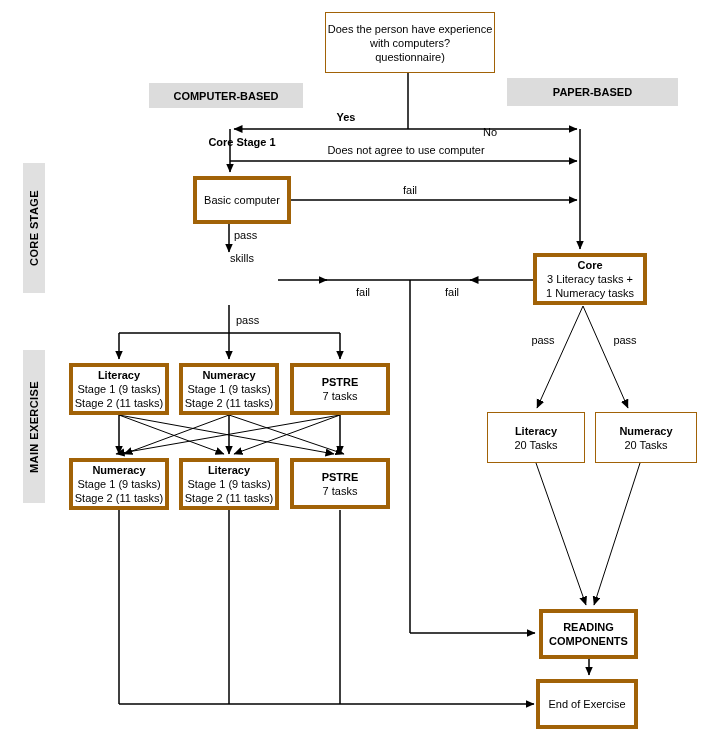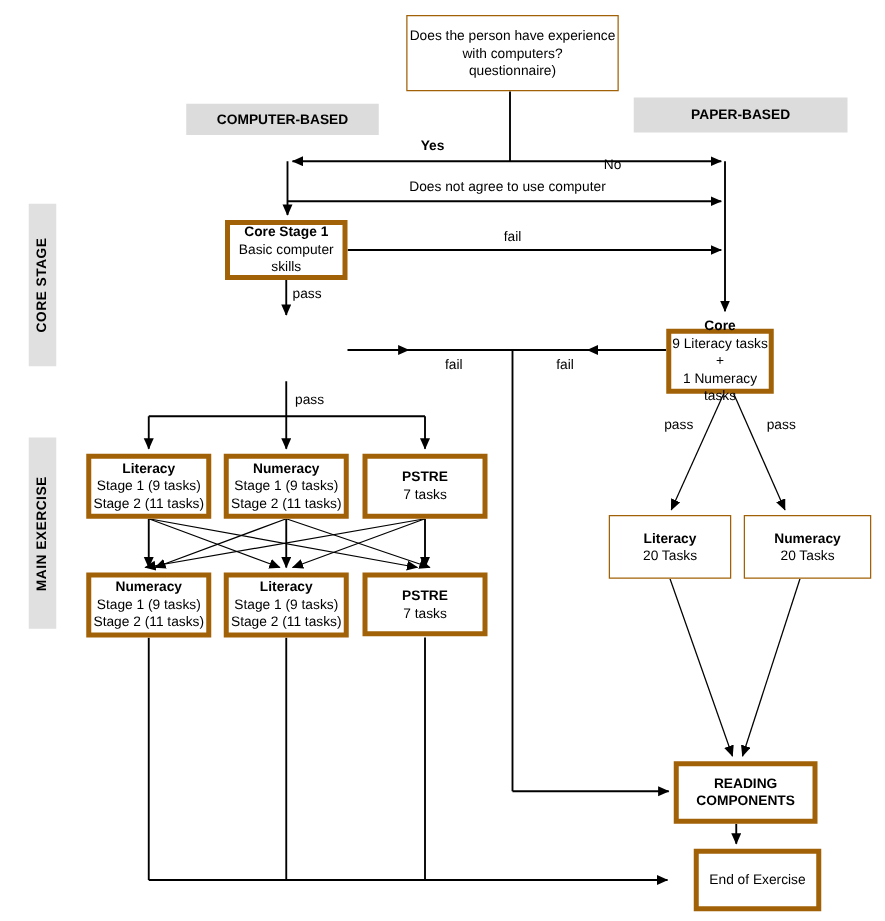--- a/index.html
+++ b/index.html
@@ -97,29 +97,29 @@
   <div class="lbl" style="left:470px;top:114px;width:40px;margin-top:12px;">No</div>
   <div class="lbl" style="left:301px;top:144px;width:210px;">Does not agree to use computer</div>
   <div class="lbl" style="left:390px;top:184px;width:40px;">fail</div>
   <div class="lbl left" style="left:234px;top:229px;width:40px;">pass</div>
   <div class="lbl" style="left:343px;top:286px;width:40px;">fail</div>
   <div class="lbl" style="left:432px;top:286px;width:40px;">fail</div>
   <div class="lbl left" style="left:236px;top:314px;width:40px;">pass</div>
   <div class="lbl" style="left:523px;top:334px;width:40px;">pass</div>
   <div class="lbl" style="left:605px;top:334px;width:40px;">pass</div>
 
-  <div class="box" style="left:180px;top:176px;width:98px;height:48px;">
+  <div class="box" style="left:193px;top:176px;width:98px;height:48px;gap:44px;">
     <div class="t">Core Stage 1</div>
     <div>Basic computer</div>
     <div>skills</div>
   </div>
 
-  <div class="box" style="left:533px;top:263px;width:86px;height:52px;align-items:center;">
+  <div class="box" style="left:533px;top:253px;width:114px;height:52px;align-items:center;">
     <div class="t">Core</div>
-    <div>9 Literacy tasks +</div>
+    <div>3 Literacy tasks +</div>
     <div>1 Numeracy tasks</div>
   </div>
 
   <div class="box" style="left:69px;top:363px;width:100px;height:52px;">
     <div class="t">Literacy</div>
     <div>Stage 1 (9 tasks)</div>
     <div>Stage 2 (11 tasks)</div>
   </div>
   <div class="box" style="left:179px;top:363px;width:100px;height:52px;">
     <div class="t">Numeracy</div>
@@ -148,22 +148,22 @@
 
   <div class="box thin" style="left:487px;top:412px;width:98px;height:51px;">
     <div class="t">Literacy</div>
     <div>20 Tasks</div>
   </div>
   <div class="box thin" style="left:595px;top:412px;width:102px;height:51px;">
     <div class="t">Numeracy</div>
     <div>20 Tasks</div>
   </div>
 
-  <div class="box" style="left:539px;top:609px;width:115px;height:50px;align-items:center;">
+  <div class="box" style="left:539px;top:609px;width:99px;height:50px;align-items:center;">
     <div class="t">READING</div>
     <div class="t">COMPONENTS</div>
   </div>
 
-  <div class="box" style="left:555px;top:679px;width:102px;height:50px;">
+  <div class="box" style="left:536px;top:679px;width:102px;height:50px;">
     <div>End of Exercise</div>
   </div>
 
 </div>
 
 </body></html>

